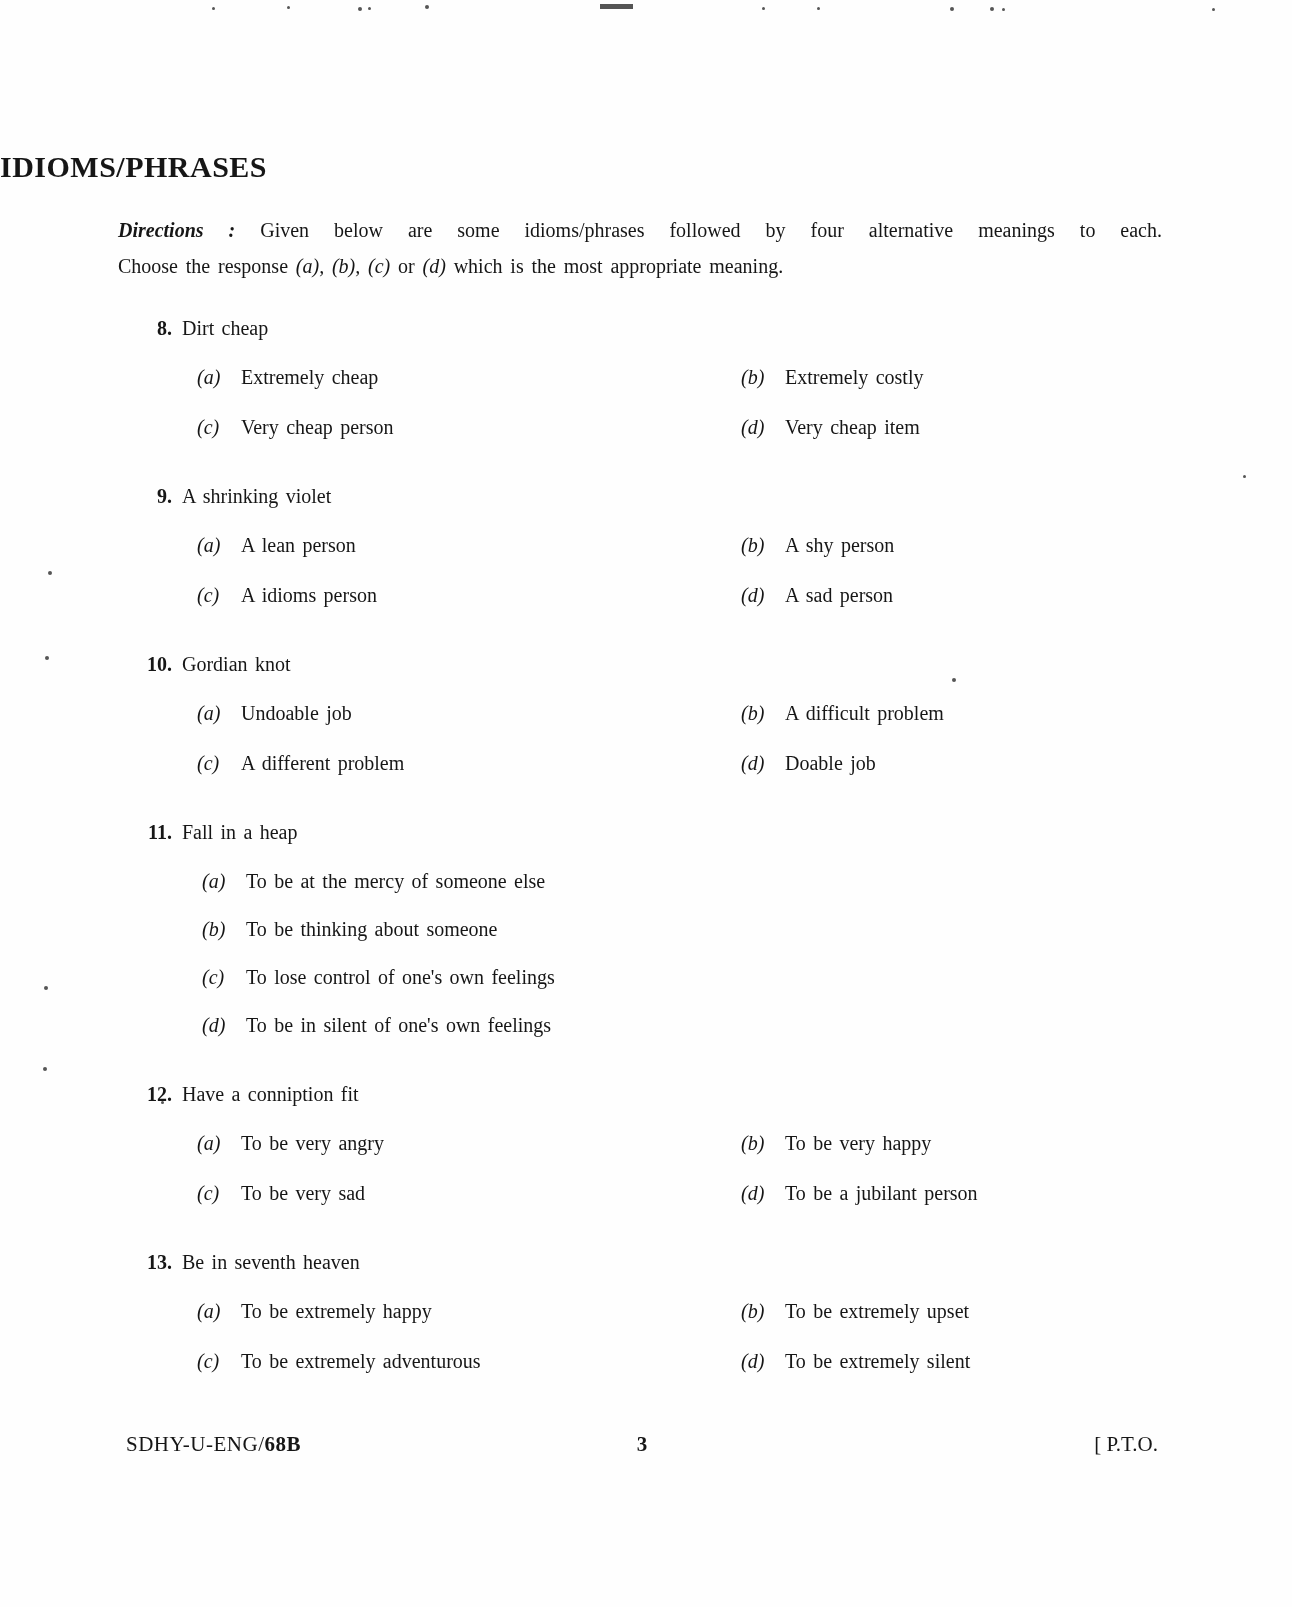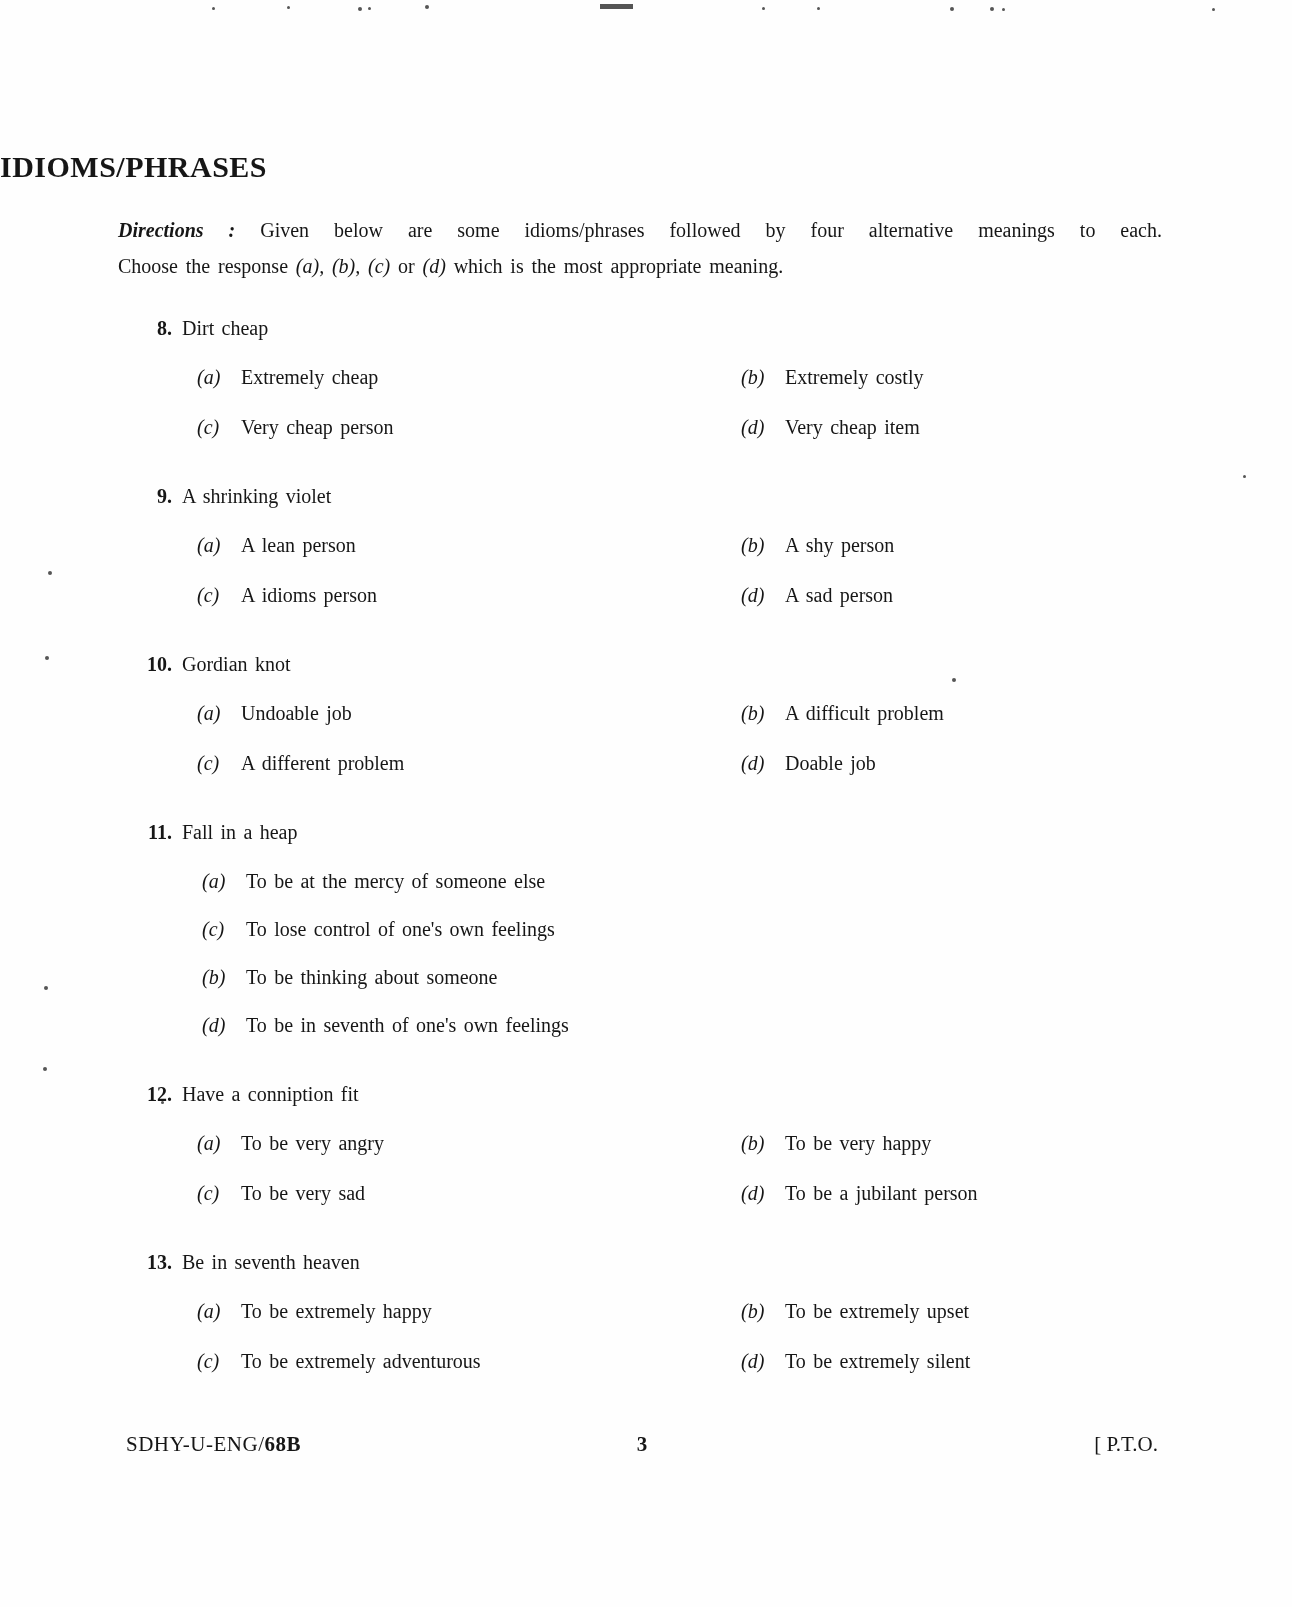--- a/index.html
+++ b/index.html
@@ -105,23 +105,23 @@
           <div class="opt"><span class="letter">(a)</span><span class="opt-text">Undoable job</span></div>
           <div class="opt"><span class="letter">(b)</span><span class="opt-text">A difficult problem</span></div>
           <div class="opt"><span class="letter">(c)</span><span class="opt-text">A different problem</span></div>
           <div class="opt"><span class="letter">(d)</span><span class="opt-text">Doable job</span></div>
         </div>
       </div>
       <div class="question">
         <div class="q-head"><span class="q-num">11.</span><span class="q-text">Fall in a heap</span></div>
         <div class="opts one-col">
           <div class="opt"><span class="letter">(a)</span><span class="opt-text">To be at the mercy of someone else</span></div>
+          <div class="opt"><span class="letter">(b)</span><span class="opt-text">To be thinking about someone</span></div>
           <div class="opt"><span class="letter">(c)</span><span class="opt-text">To lose control of one's own feelings</span></div>
-          <div class="opt"><span class="letter">(b)</span><span class="opt-text">To be thinking about someone</span></div>
-          <div class="opt"><span class="letter">(d)</span><span class="opt-text">To be in seventh of one's own feelings</span></div>
+          <div class="opt"><span class="letter">(d)</span><span class="opt-text">To be in silent of one's own feelings</span></div>
         </div>
       </div>
       <div class="question">
         <div class="q-head"><span class="q-num">12.</span><span class="q-text">Have a conniption fit</span></div>
         <div class="opts two-col">
           <div class="opt"><span class="letter">(a)</span><span class="opt-text">To be very angry</span></div>
           <div class="opt"><span class="letter">(b)</span><span class="opt-text">To be very happy</span></div>
           <div class="opt"><span class="letter">(c)</span><span class="opt-text">To be very sad</span></div>
           <div class="opt"><span class="letter">(d)</span><span class="opt-text">To be a jubilant person</span></div>
         </div>

